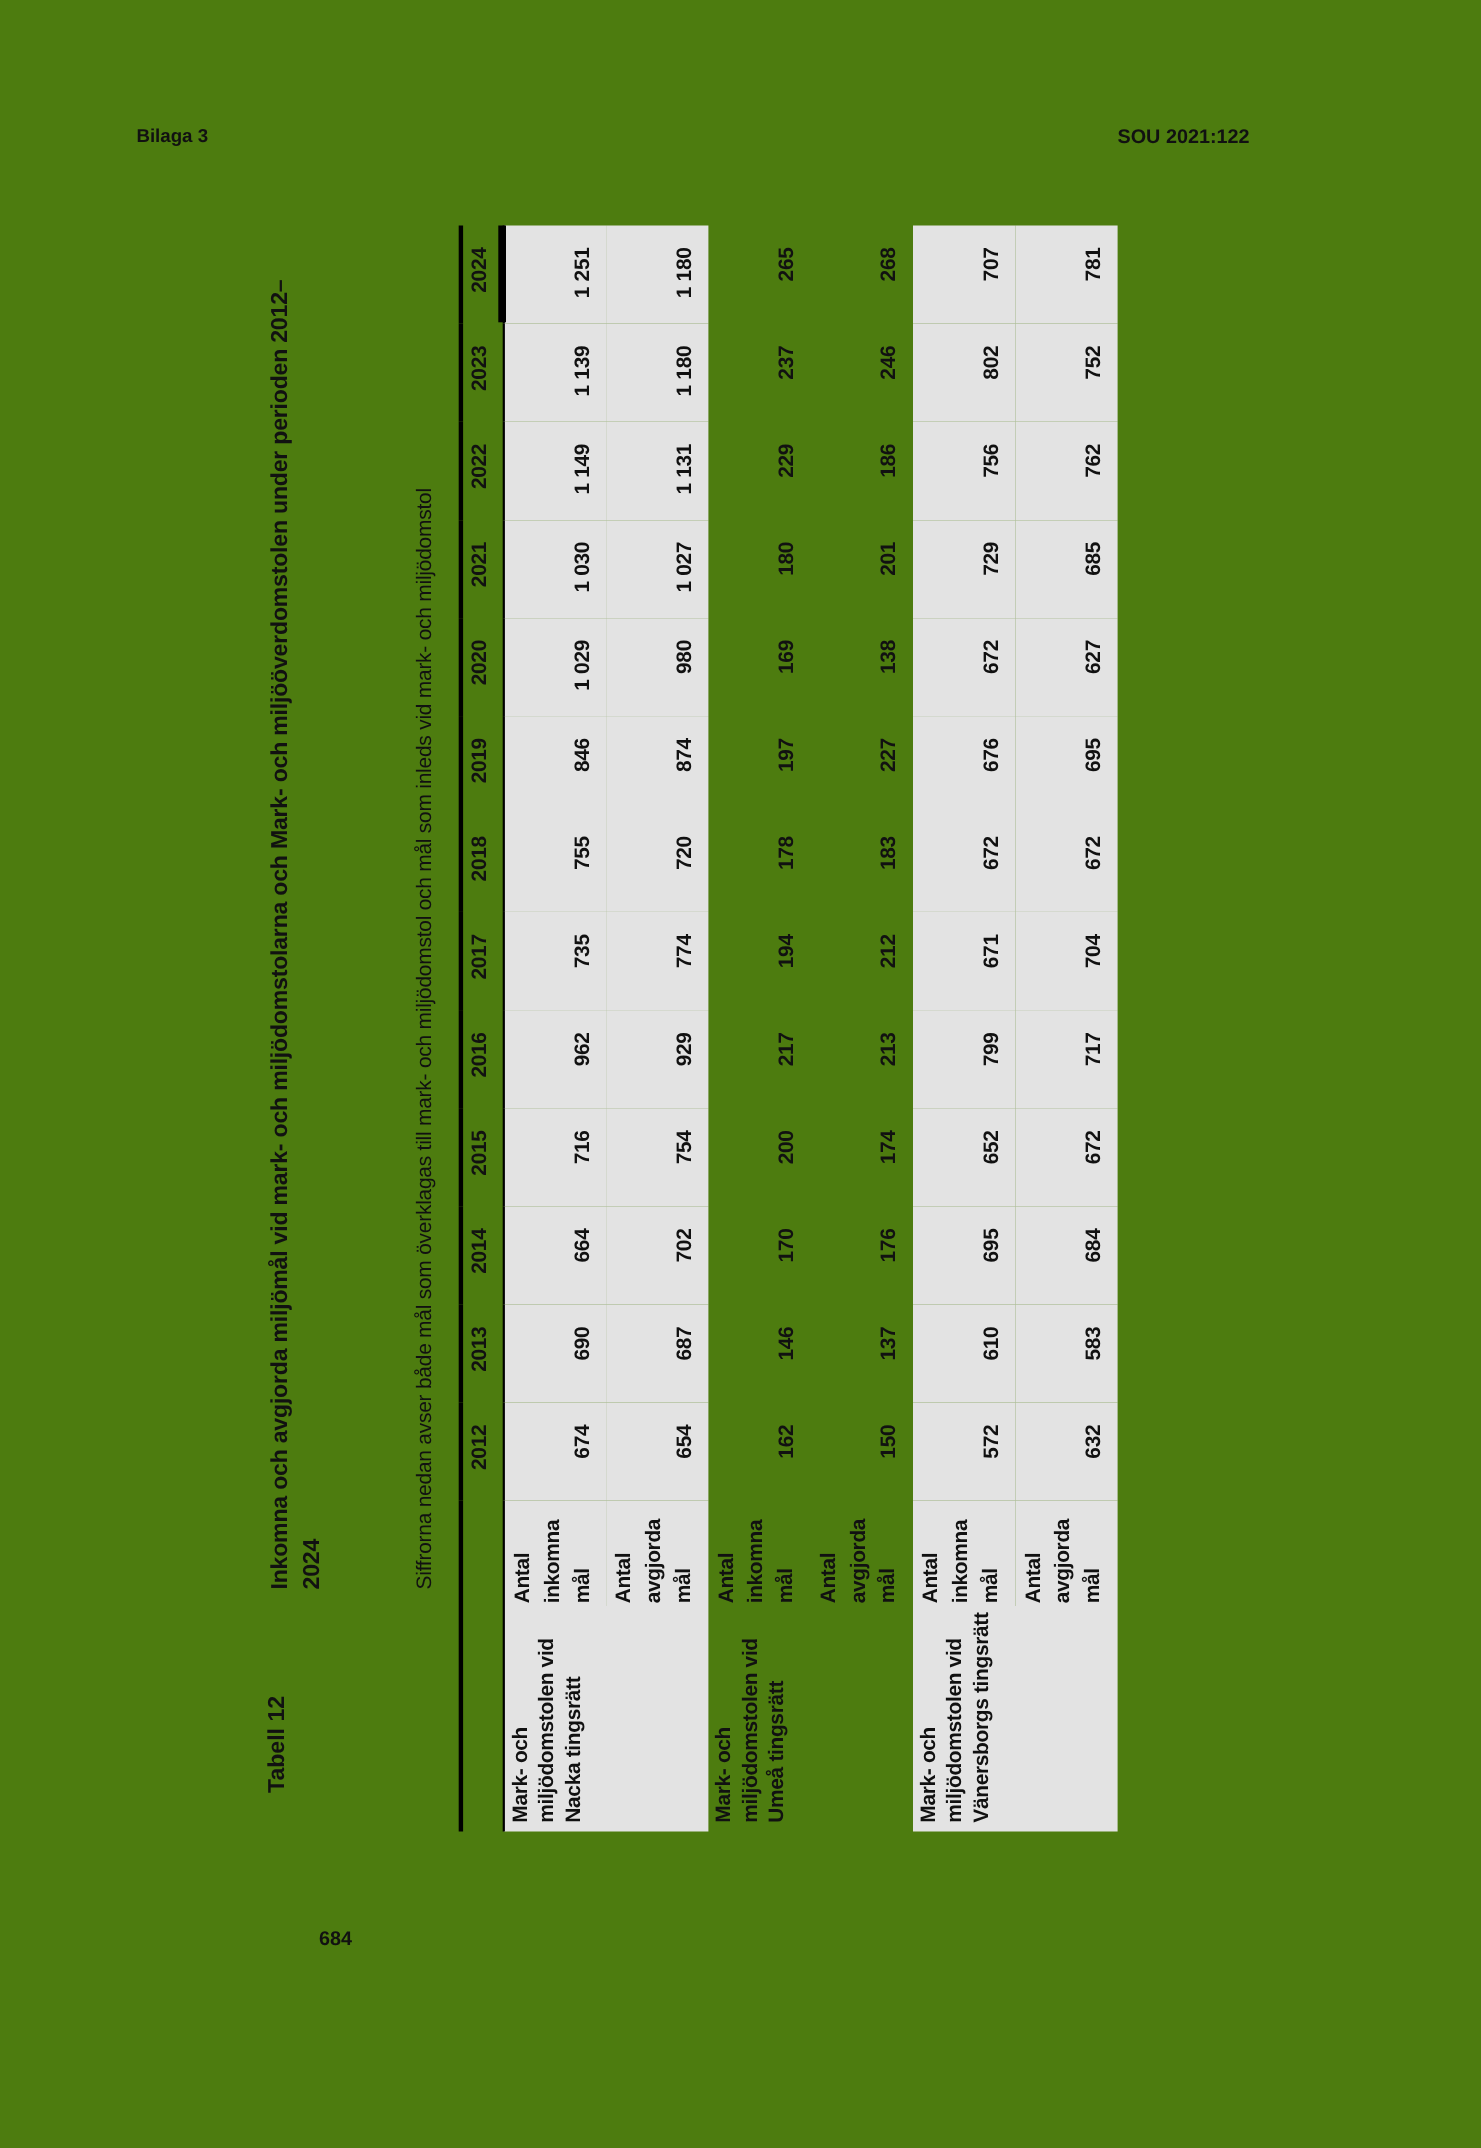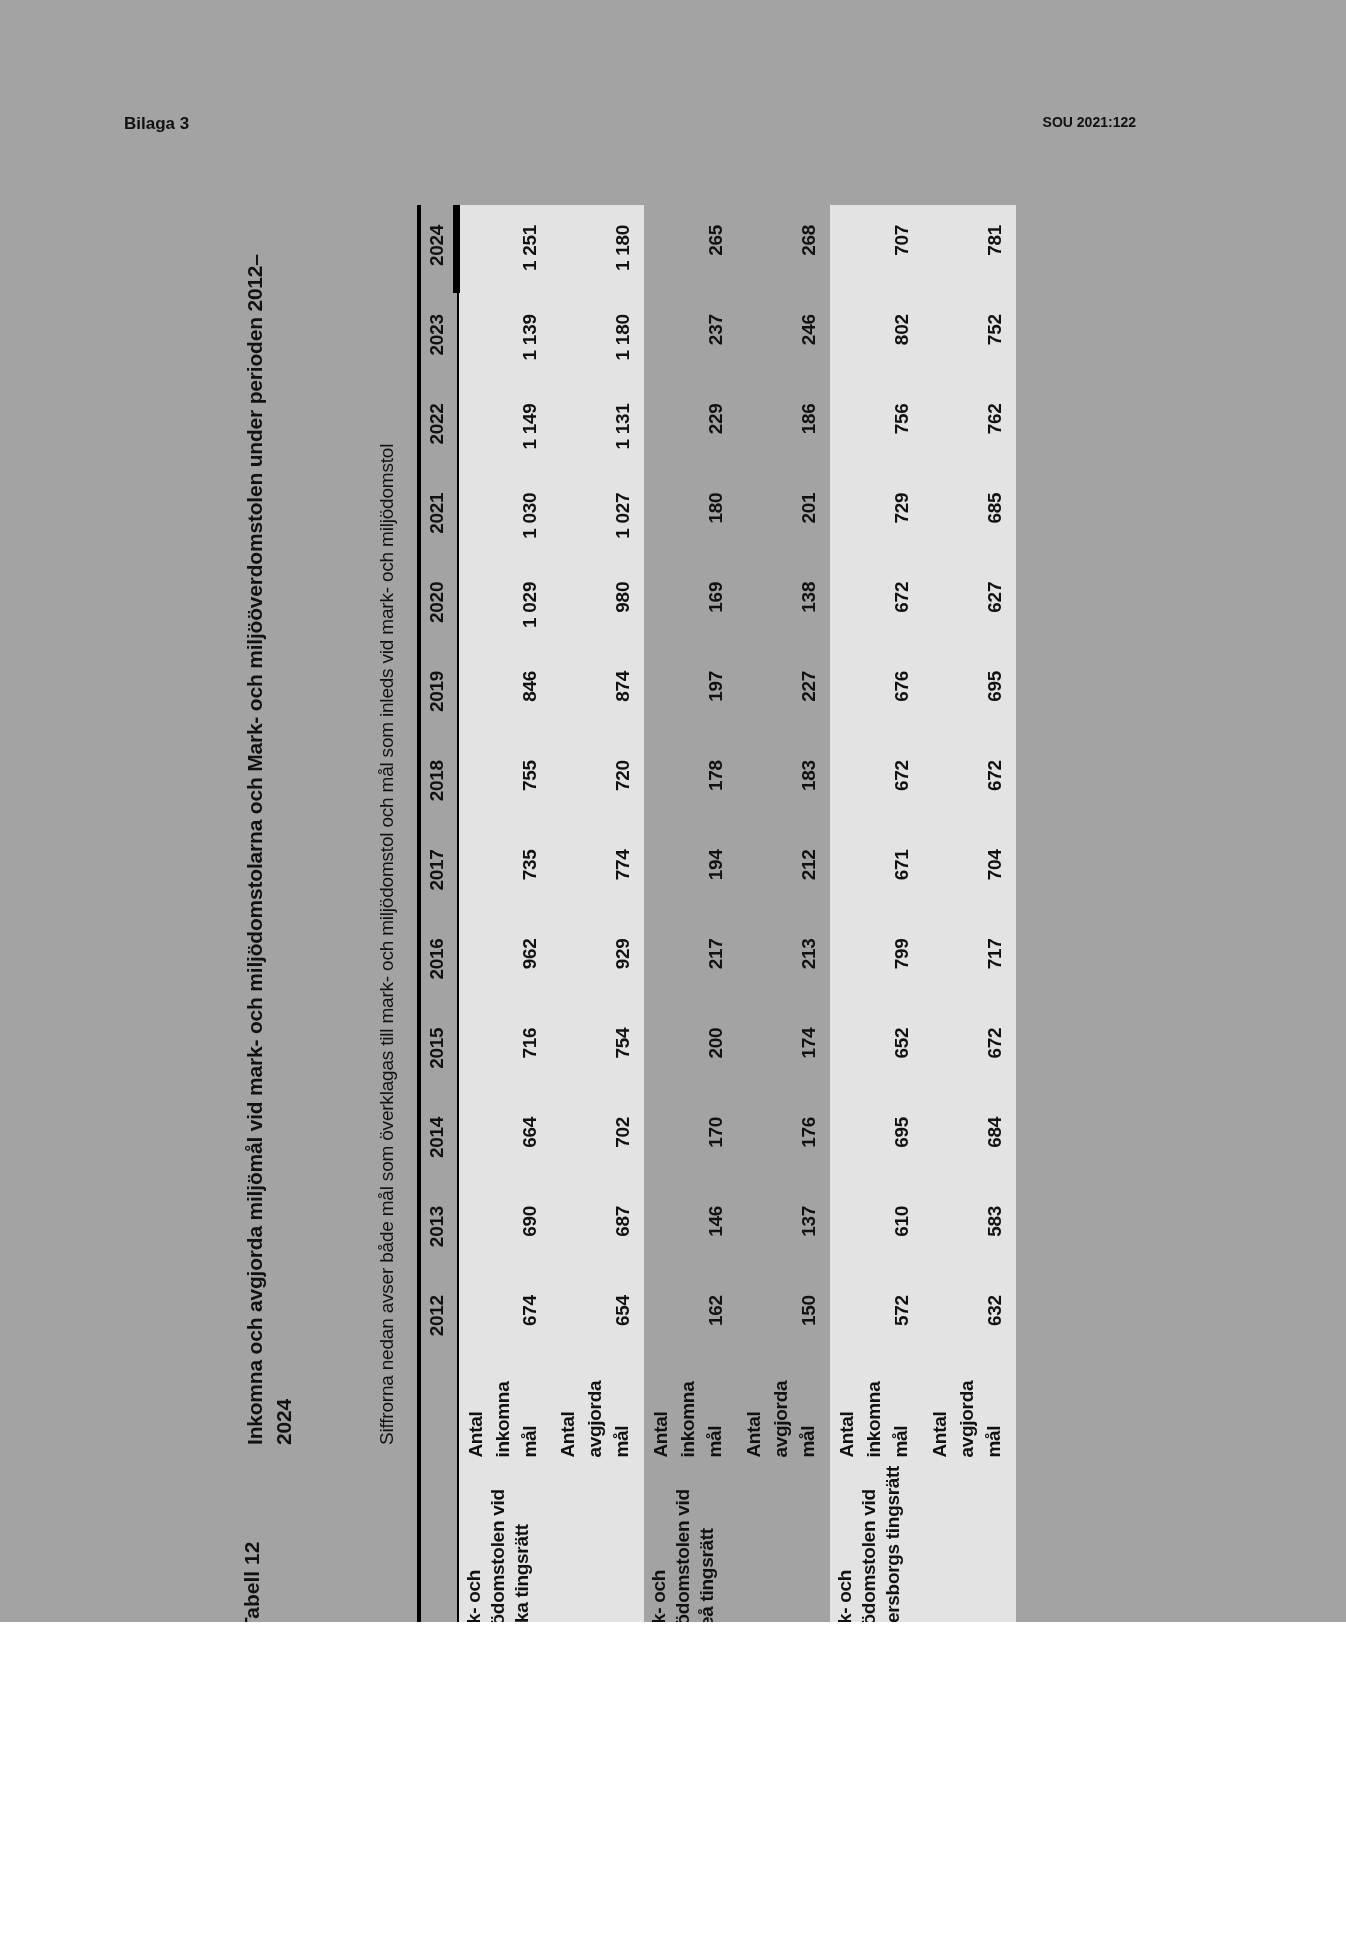--- a/index.html
+++ b/index.html
@@ -1,22 +1,22 @@
 <!DOCTYPE html>
 <html><head>
 <meta charset="utf-8">
 <style>
   html,body { margin:0; padding:0; background:#ffffff; }
   .page {
-    position:relative; width:1346px; height:1622px; background:#a3a3a3;
+    position:relative; width:1346px; height:1953px; background:#4d7c0f;
     font-family:"Liberation Sans", sans-serif; color:#111;
     overflow:hidden;
   }
   .hdr-left  { position:absolute; left:124px; top:114px; font-size:17px; font-weight:bold; }
-  .hdr-right { position:absolute; right:210px; top:114px; font-size:14px; font-weight:bold; }
+  .hdr-right { position:absolute; right:210px; top:114px; font-size:18px; font-weight:bold; }
   .page-num  { position:absolute; left:290px; top:1752px; font-size:18px; font-weight:bold; }
 
   
   .rotated {
     position:absolute; left:240px; top:1665px; width:1500px; height:790px;
     transform-origin:0 0; transform:rotate(-90deg);
   }
   .cap-label { position:absolute; left:35px;  top:0;    font-size:21px; font-weight:bold; white-space:nowrap; }
   .cap-title { position:absolute; left:220px; top:0;    font-size:21px; font-weight:bold; width:1210px; line-height:29px; letter-spacing:-0.2px; }
   .subtitle  { position:absolute; left:220px; top:136px; font-size:19px; width:1280px; white-space:nowrap; letter-spacing:-0.2px; }

